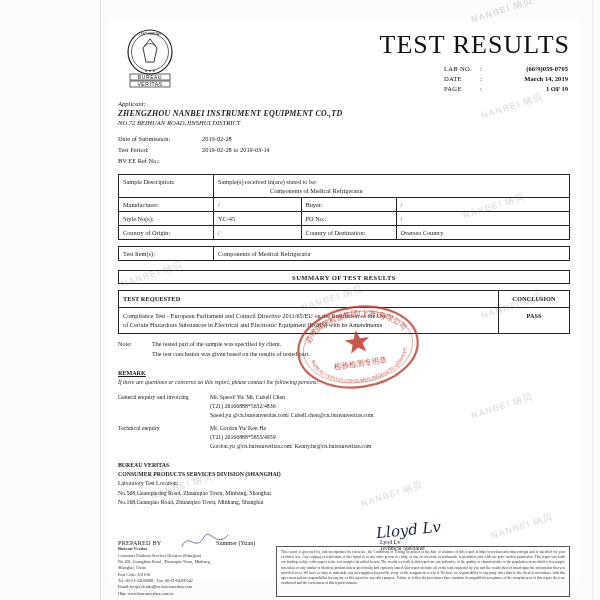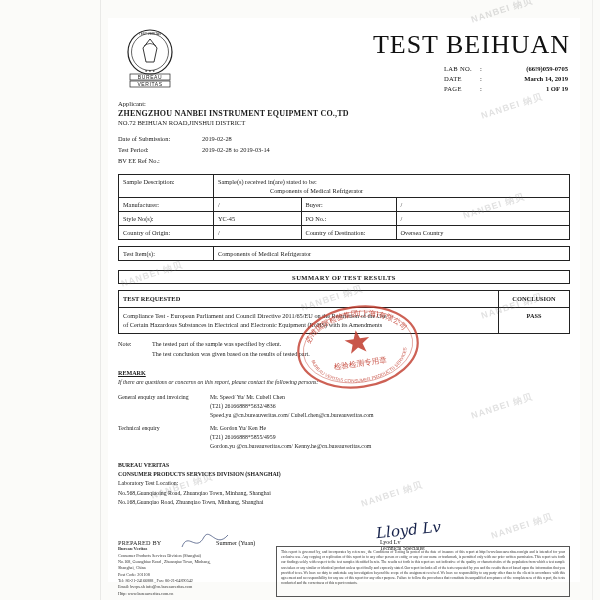--- a/index.html
+++ b/index.html
@@ -45,21 +45,21 @@
     font-size:6.6px;line-height:1.55;
     color:#111;
   }
   .metablock table{border-collapse:collapse;}
   .metablock td{padding:0 2px;font-size:6.6px;white-space:nowrap;}
   .metablock td.k{text-align:left;letter-spacing:.3px;}
   .metablock td.c{text-align:center;width:10px;}
   .metablock td.v{text-align:right;min-width:78px;font-weight:bold;}
 
   
-  .sec{margin-top:12px;}
+  .sec{margin-top:12px;font-style:italic;}
   .lbl{font-size:6.6px;}
   .applicant-name{font-size:8px;font-weight:bold;letter-spacing:.2px;margin-top:2px;}
   .applicant-addr{font-size:6.6px;margin-top:1px;}
 
   .dates{margin-top:8px;font-size:6.4px;line-height:1.7;}
   .dates .row{display:flex;}
   .dates .dk{width:84px;}
   .dates .dv{}
 
   
@@ -174,21 +174,21 @@
           <path d="M32 13 L39 22 L36 36 L28 36 L25 22 Z" fill="none" stroke="#222" stroke-width="0.9"></path>
           <path d="M26 20 q6 -5 12 0" fill="none" stroke="#222" stroke-width="0.7"></path>
           <text x="32" y="9" font-size="3.2" text-anchor="middle" fill="#222" font-family="Liberation Sans, sans-serif">TEST  VERITAS</text>
           <text x="32" y="46" font-size="3.2" text-anchor="middle" fill="#222" font-family="Liberation Sans, sans-serif">★ ★ ★</text>
           <rect x="12" y="48" width="40" height="6" fill="none" stroke="#222" stroke-width="0.7"></rect>
           <text x="32" y="52.8" font-size="5" text-anchor="middle" fill="#222" font-family="Liberation Sans, sans-serif" letter-spacing="0.6">BUREAU</text>
           <rect x="12" y="55" width="40" height="6" fill="none" stroke="#222" stroke-width="0.7"></rect>
           <text x="32" y="59.8" font-size="5" text-anchor="middle" fill="#222" font-family="Liberation Sans, sans-serif" letter-spacing="0.6">VERITAS</text>
         </svg>
       </div>
-      <div class="title">TEST BEIHUAN</div>
+      <div class="title">TEST RESULTS</div>
       <div class="metablock">
         <table>
           <tbody>
               <tr>
             <td class="k">LAB NO.</td>
             <td class="c">:</td>
             <td class="v">(66!9)059-0705</td>
           </tr>
           <tr>
             <td class="k">DATE</td>

